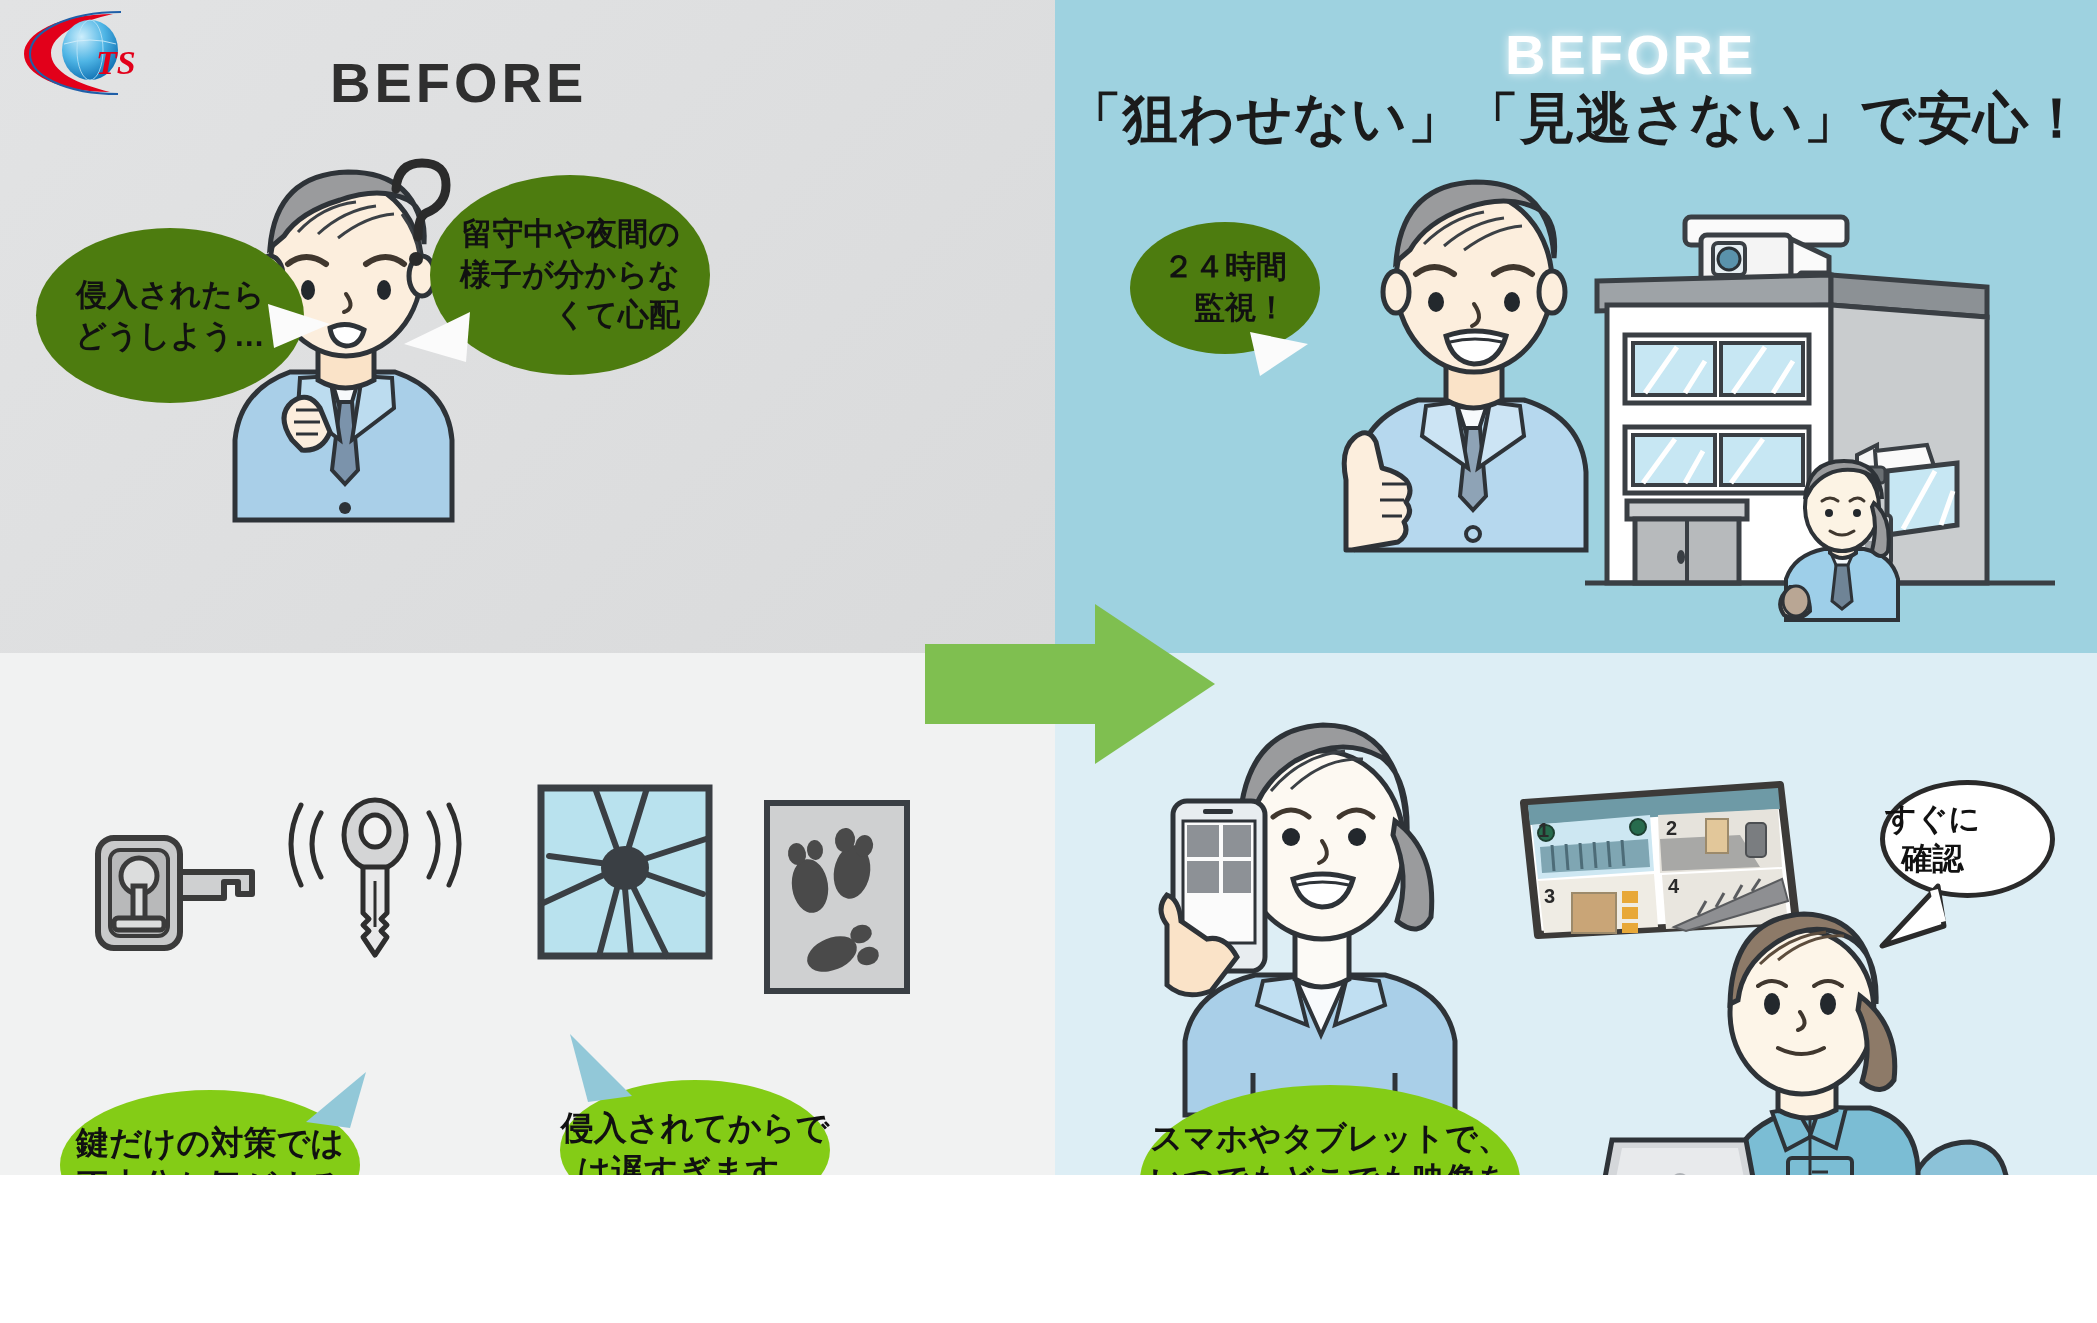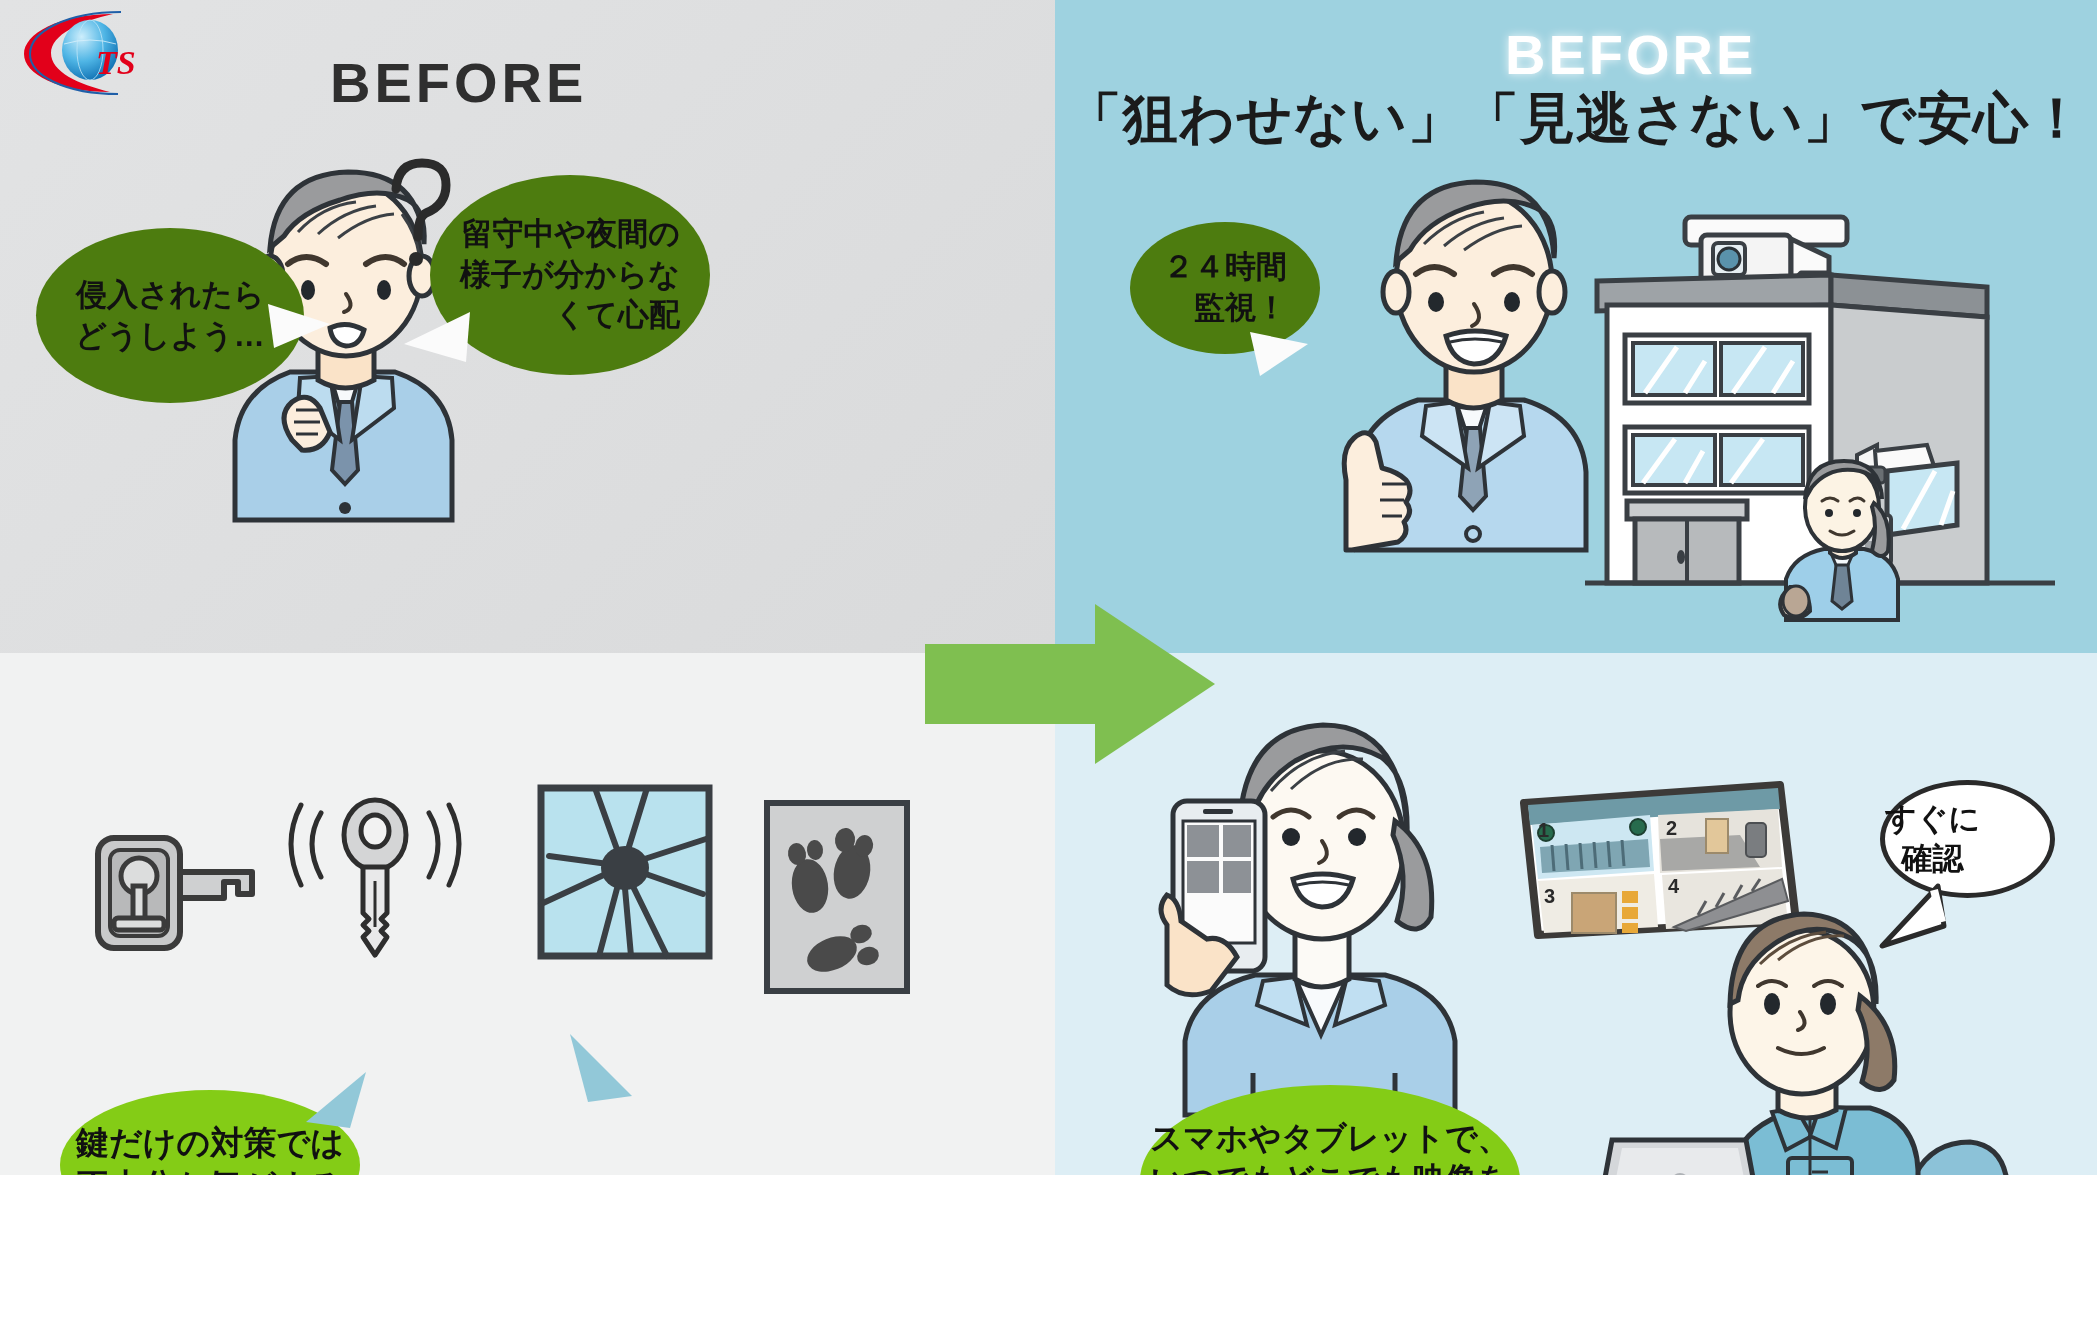--- a/index.html
+++ b/index.html
@@ -184,20 +184,24 @@
   </svg>
 
   <div class="bub-blue nosel" id="b3">
     <span style="white-space:pre-line">鍵だけの対策では
 不十分な気がする</span>
   </div>
   <svg style="position:absolute;left:300px;top:1070px;width:90px;height:70px" viewBox="0 0 90 70">
     <path d="M6 52 L66 2 L50 58 Z" fill="#92c8d8"></path>
   </svg>
 
+  <div class="bub-blue nosel" id="b4">
+    <span style="white-space:pre-line">侵入されてからで
+は遅すぎます…</span>
+  </div>
   <svg style="position:absolute;left:560px;top:1030px;width:90px;height:80px" viewBox="0 0 90 80">
     <path d="M72 66 L10 4 L28 72 Z" fill="#92c8d8"></path>
   </svg>
 
   <svg id="arrow" viewBox="0 0 290 160">
     <path d="M0 40 L170 40 L170 0 L290 80 L170 160 L170 120 L0 120 Z" fill="#7fbf50"></path>
   </svg>
 
   <div class="bub-white nosel" id="b7">
     <span style="white-space:pre-line">２４時間

